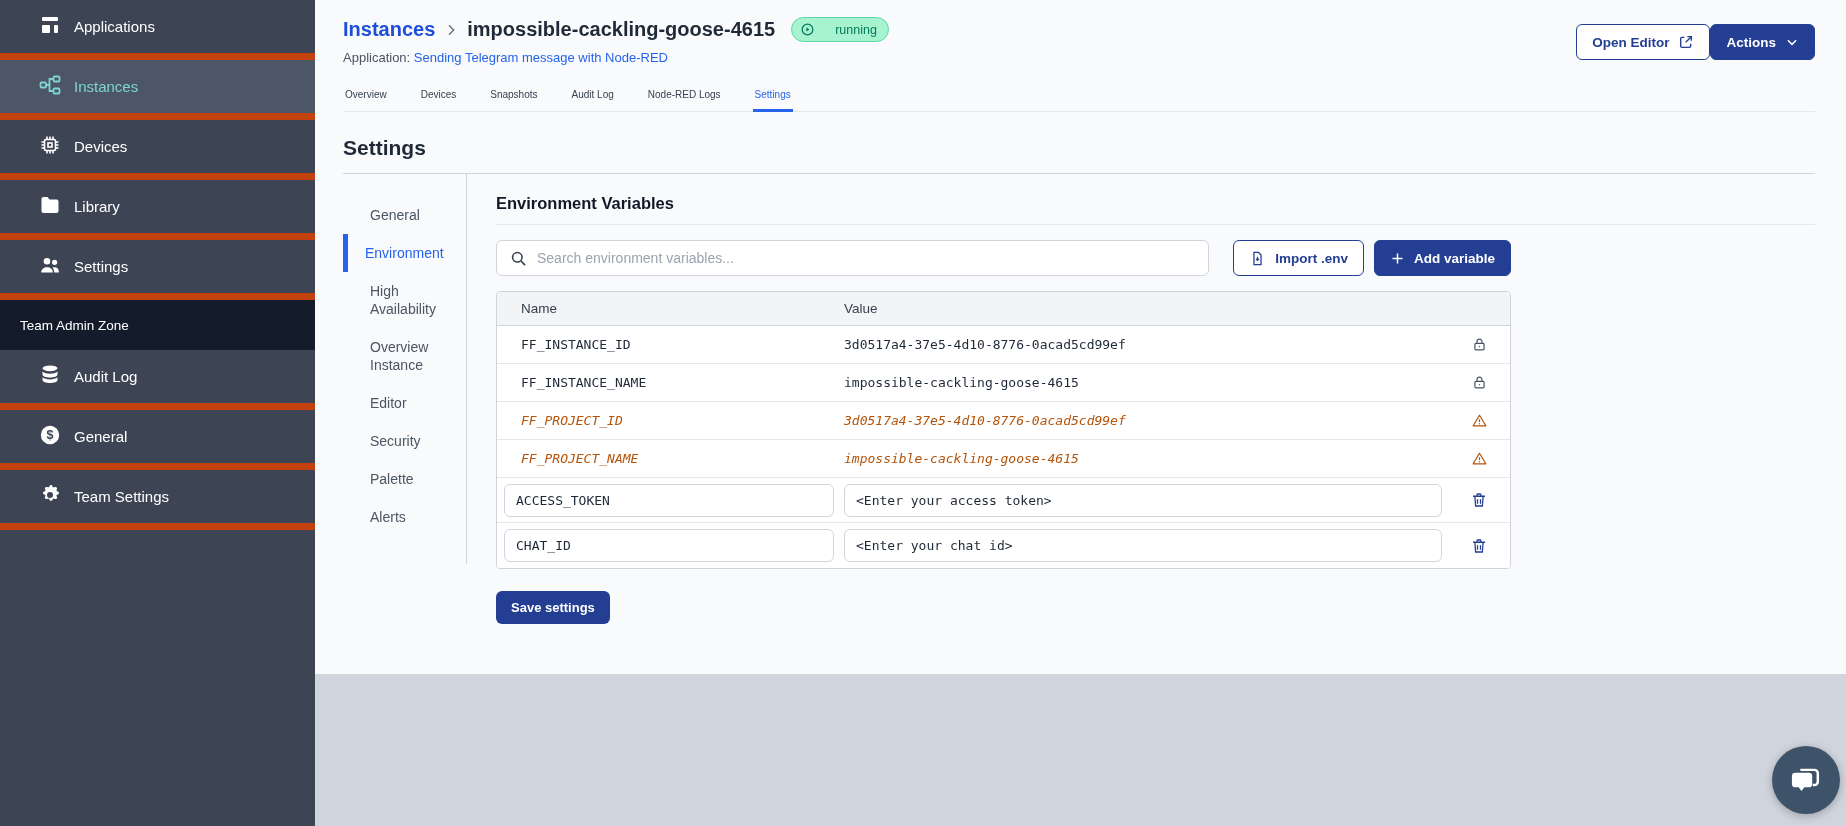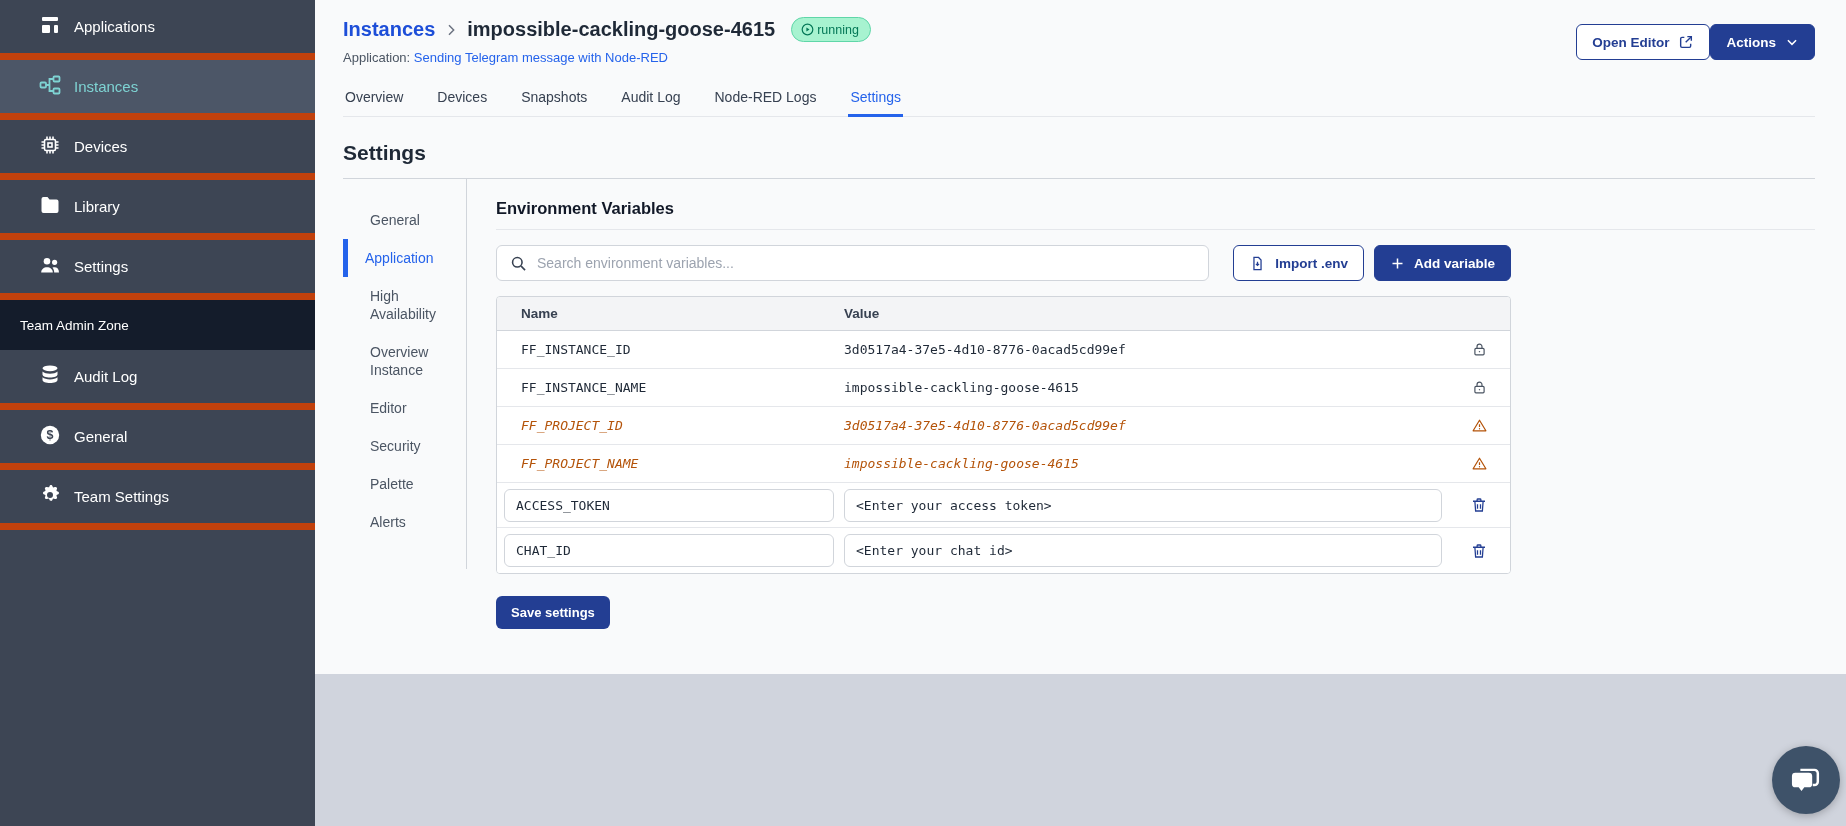--- a/index.html
+++ b/index.html
@@ -34,39 +34,39 @@
   .main {
     position:absolute; left:315px; top:0; width:1531px; height:674px;
     background:#f9fafb; padding:0 31px 0 28px;
   }
   .page-header { display:flex; justify-content:space-between; padding-top:17px; }
   .breadcrumb-row { display:flex; align-items:center; }
   .breadcrumb-link { color:#1d4ed8; font-weight:700; font-size:20px; cursor:pointer; }
   .crumb-chev { margin:0 8px; display:flex; }
   .instance-name { color:#1f2937; font-weight:700; font-size:20px; }
   .badge {
-    margin-left:16px; display:inline-flex; align-items:center; gap:2px;
+    margin-left:16px; display:inline-flex; align-items:center; gap:20px;
     background:#a7f3d0; border:1px solid #5fd6a8; color:#047857;
     border-radius:999px; font-size:12.5px; padding:4px 11px 4px 8px;
   }
   .app-line { margin-top:8px; font-size:13px; color:#4b5563; }
   .app-link { color:#2563eb; cursor:pointer; }
   .hdr-buttons { display:flex; padding-top:7px; }
   .btn {
     border-radius:6px; font-weight:700; font-size:13.5px;
     display:inline-flex; align-items:center; gap:9px;
     padding:8px 15px; cursor:pointer; font-family:"Liberation Sans",sans-serif;
     height:36px;
   }
   .btn-outline { background:#ffffff; border:1.5px solid #233e93; color:#233e93; }
   .btn-primary { background:#233e93; border:1.5px solid #233e93; color:#ffffff; }
   
   .tabbar { display:flex; gap:30px; margin-top:16px; border-bottom:1px solid #e5e7eb; }
   .tab {
-    padding:8px 2px 9px; font-size:14px; color:#374151;
+    padding:8px 2px 9px; font-size:10px; color:#374151;
     border-bottom:3px solid transparent; margin-bottom:-1px; cursor:pointer;
   }
   .tab.active { color:#2563eb; border-bottom-color:#2563eb; }
   
   .page-title { margin-top:24px; font-size:21px; font-weight:700; color:#1f2937; }
   .title-rule { border-bottom:1px solid #d1d5db; margin-top:13px; }
   .settings-body { display:flex; }
   .subnav { width:123px; padding-top:22px; flex:0 0 123px; }
   .subnav-item {
     font-size:14px; color:#4b5563; padding:10px 0 10px 22px;
@@ -90,21 +90,21 @@
     font-family:"Liberation Sans",sans-serif;
   }
   .search-box input::placeholder { color:#9ca3af; }
   .btn-import { margin-left:24px; }
   .btn-add { margin-left:10px; }
   
   .table { margin-top:15px; border:1px solid #d1d5db; border-radius:4px; background:#fff; overflow:hidden; }
   .thead {
     display:flex; align-items:center; height:34px;
     background:#f3f4f6; border-bottom:1px solid #d1d5db;
-    font-size:13.5px; font-weight:700; color:#374151;
+    font-size:13.5px; font-weight:400; color:#374151;
   }
   .cell-name { width:347px; padding-left:24px; flex:0 0 347px; }
   .cell-value { flex:1; }
   .cell-action { width:62px; flex:0 0 62px; display:flex; justify-content:center; align-items:center; }
   .trow { display:flex; align-items:center; height:38px; border-bottom:1px solid #e5e7eb; background:#fff; }
   .trow:last-child { border-bottom:none; }
   .mono { font-family:"DejaVu Sans Mono","Liberation Mono",monospace; font-size:13px; color:#1f2937; }
   .trow.deprecated .mono { color:#b45309; font-style:italic; }
   .trow.editable { height:45px; }
   .trow.editable .cell-name { padding:0 10px 0 7px; }
@@ -267,21 +267,21 @@
     <div class="tab">Node-RED Logs</div>
     <div class="tab active">Settings</div>
   </div>
 
   <h1 class="page-title">Settings</h1>
   <div class="title-rule"></div>
 
   <div class="settings-body">
     <div class="subnav">
       <div class="subnav-item">General</div>
-      <div class="subnav-item active">Application</div>
+      <div class="subnav-item active">Environment</div>
       <div class="subnav-item">High Availability</div>
       <div class="subnav-item">Overview Instance</div>
       <div class="subnav-item">Editor</div>
       <div class="subnav-item">Security</div>
       <div class="subnav-item">Palette</div>
       <div class="subnav-item">Alerts</div>
     </div>
     <div class="vdivider"></div>
 
     <section class="ev">

